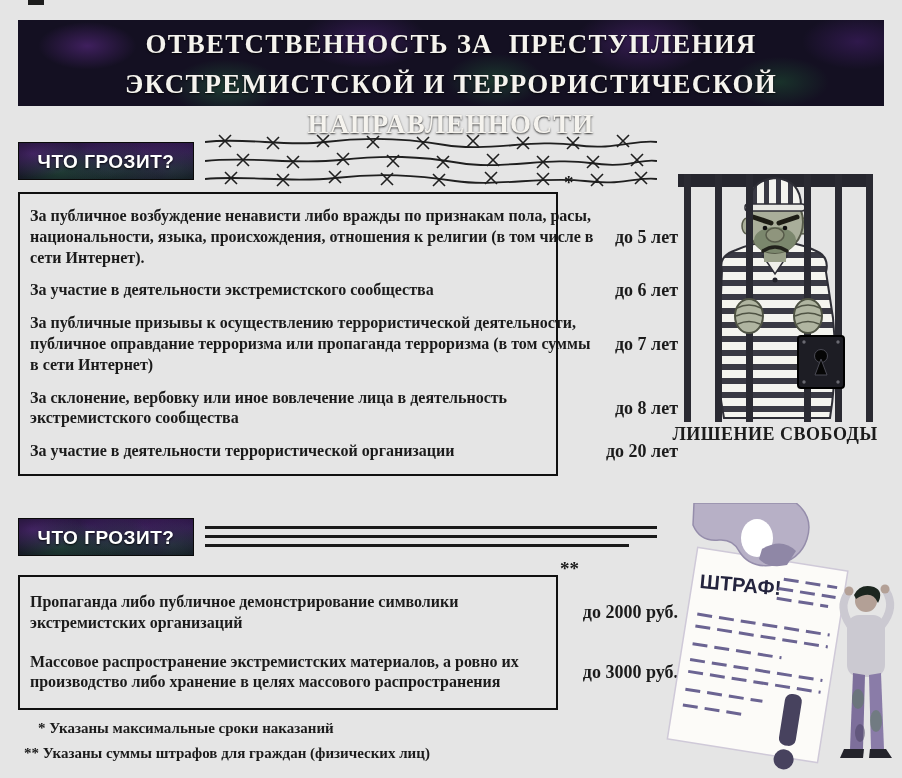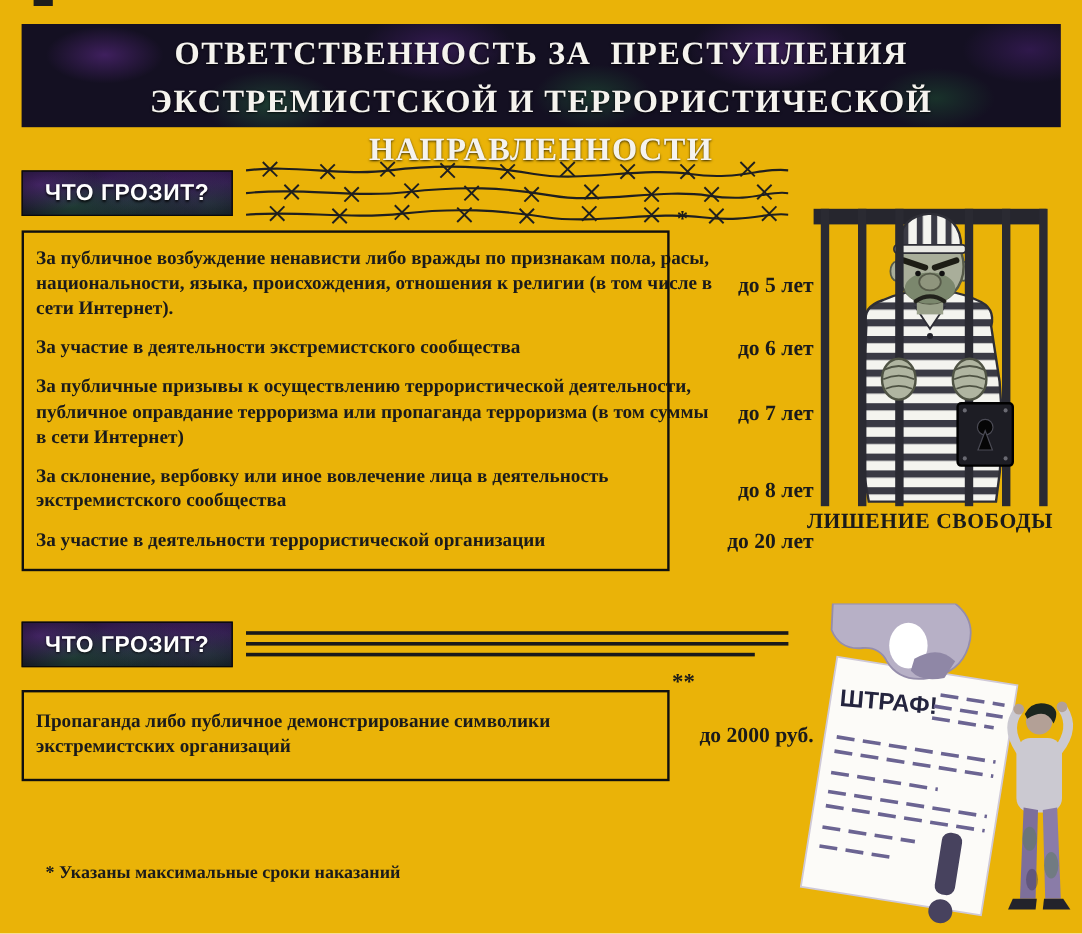--- a/index.html
+++ b/index.html
@@ -1,17 +1,17 @@
 <!DOCTYPE html>
 <html><head>
 <meta charset="utf-8">
 <style>
   html,body{margin:0;padding:0;background:#ffffff;}
   .page{
-    position:relative;width:902px;height:778px;background:#eab308;overflow:hidden;
+    position:relative;width:902px;height:778px;background:#e5e5e5;overflow:hidden;
     font-family:"Liberation Serif", serif;color:#1b1b1b;
   }
   .mottle{
     background-color:#141022;
     background-image:
       radial-gradient(ellipse 70px 34px at 8% 30%, rgba(92,42,134,.60), transparent 70%),
       radial-gradient(ellipse 80px 40px at 24% 78%, rgba(34,86,58,.62), transparent 70%),
       radial-gradient(ellipse 90px 42px at 40% 22%, rgba(76,34,118,.55), transparent 70%),
       radial-gradient(ellipse 70px 38px at 55% 70%, rgba(30,78,52,.62), transparent 70%),
       radial-gradient(ellipse 95px 48px at 72% 25%, rgba(84,38,124,.55), transparent 70%),
@@ -224,20 +224,24 @@
   </div>
 
   <div class="fn-marker fn2">**</div>
 
   <div class="offense-box box2">
     <div class="box-outline"></div>
     <div class="p-row">
       <div class="p-text">Пропаганда либо публичное демонстрирование символики экстремистских организаций</div>
       <div class="p-pen">до 2000 руб.</div>
     </div>
+    <div class="p-row">
+      <div class="p-text">Массовое распространение экстремистских материалов, а ровно их производство либо хранение в целях массового распространения</div>
+      <div class="p-pen">до 3000 руб.</div>
+    </div>
   </div>
 
   <svg class="fine-illus" width="258" height="272" viewBox="0 0 258 272">
 
     <g transform="rotate(9 120 150)">
       <rect x="38" y="56" width="152" height="194" fill="#fcfbf8" stroke="#cfc9d8" stroke-width="1.5"></rect>
       <text x="46" y="96" font-family="Liberation Sans, sans-serif" font-size="20" font-weight="bold" fill="#24243e" transform="rotate(-4 46 96)">ШТРАФ!</text>
       <g stroke="#6b6492" stroke-width="3" stroke-dasharray="15 7">
         <line x1="128" y1="74" x2="182" y2="74"></line>
         <line x1="124" y1="84" x2="182" y2="84"></line>
@@ -275,15 +279,16 @@
       <ellipse cx="18" cy="118" rx="6" ry="10" fill="#5d7a63" opacity=".55"></ellipse>
       <ellipse cx="36" cy="140" rx="6" ry="11" fill="#5d7a63" opacity=".55"></ellipse>
       <ellipse cx="20" cy="152" rx="5" ry="9" fill="#473f60" opacity=".5"></ellipse>
       <path d="M4,168 L24,168 L23,177 L0,177 Z" fill="#23232b"></path>
       <path d="M30,168 L46,168 L52,177 L29,177 Z" fill="#23232b"></path>
     </g>
   </svg>
 
   <div class="footnotes">
     <div class="fline1">* Указаны максимальные сроки наказаний</div>
+    <div class="fline2">** Указаны суммы штрафов для граждан (физических лиц)</div>
   </div>
 
 </div>
 
 </body></html>

